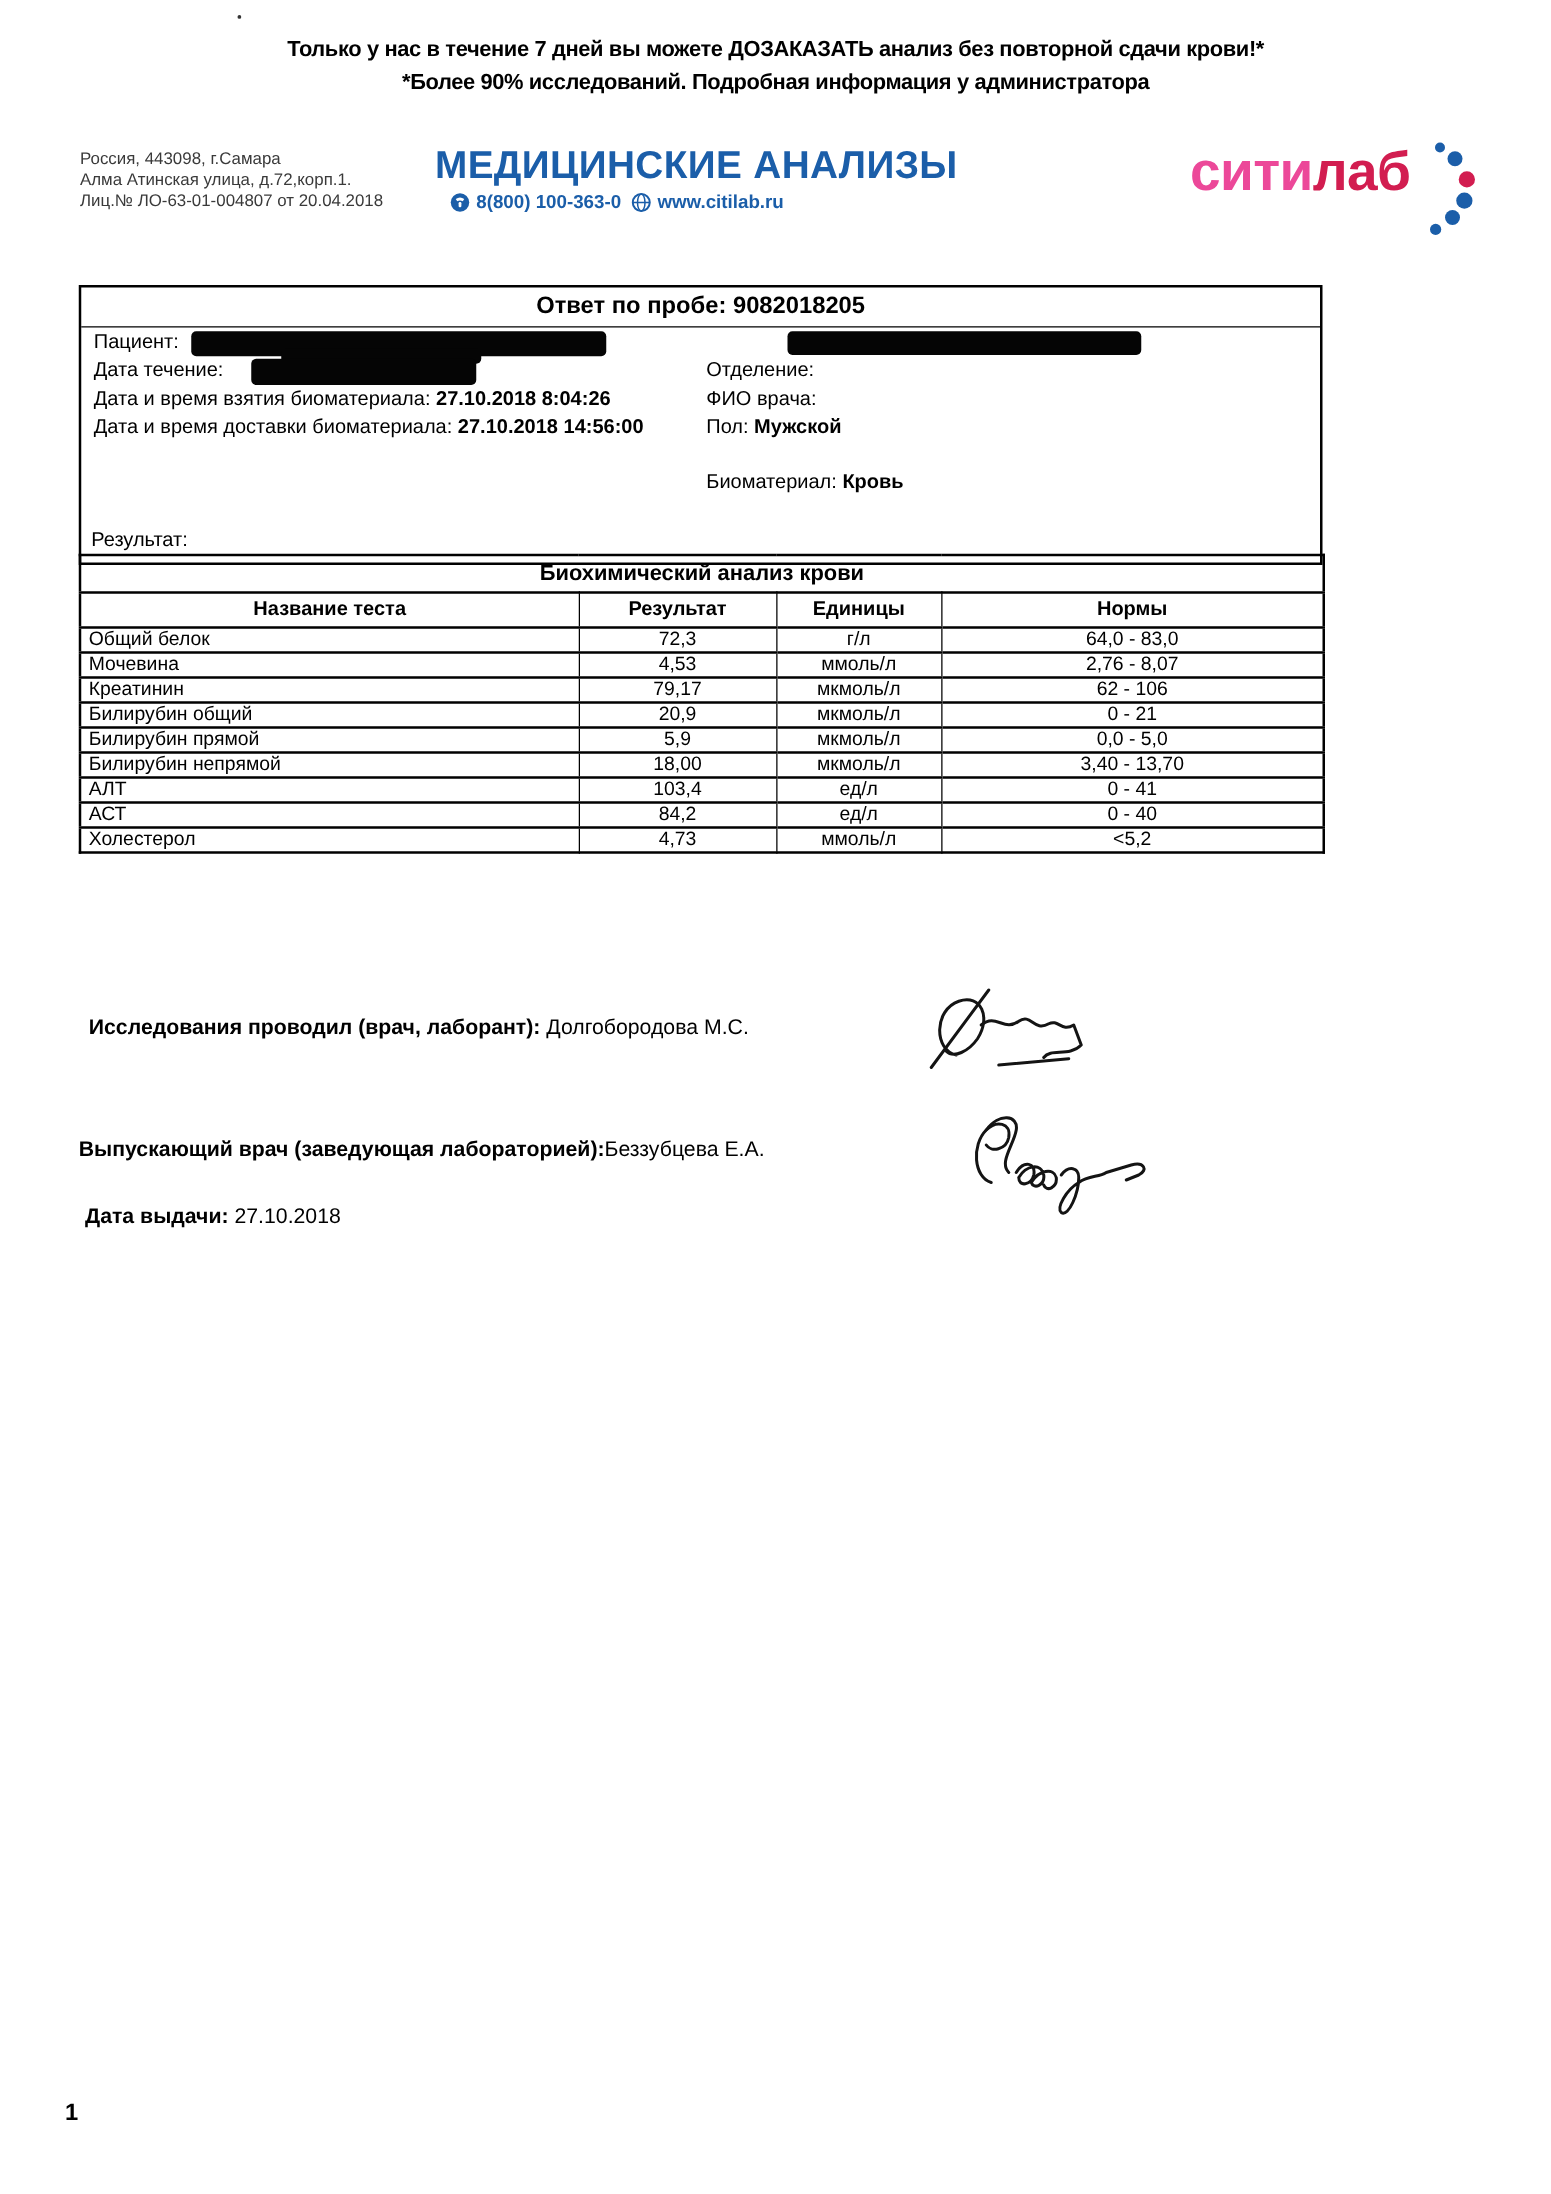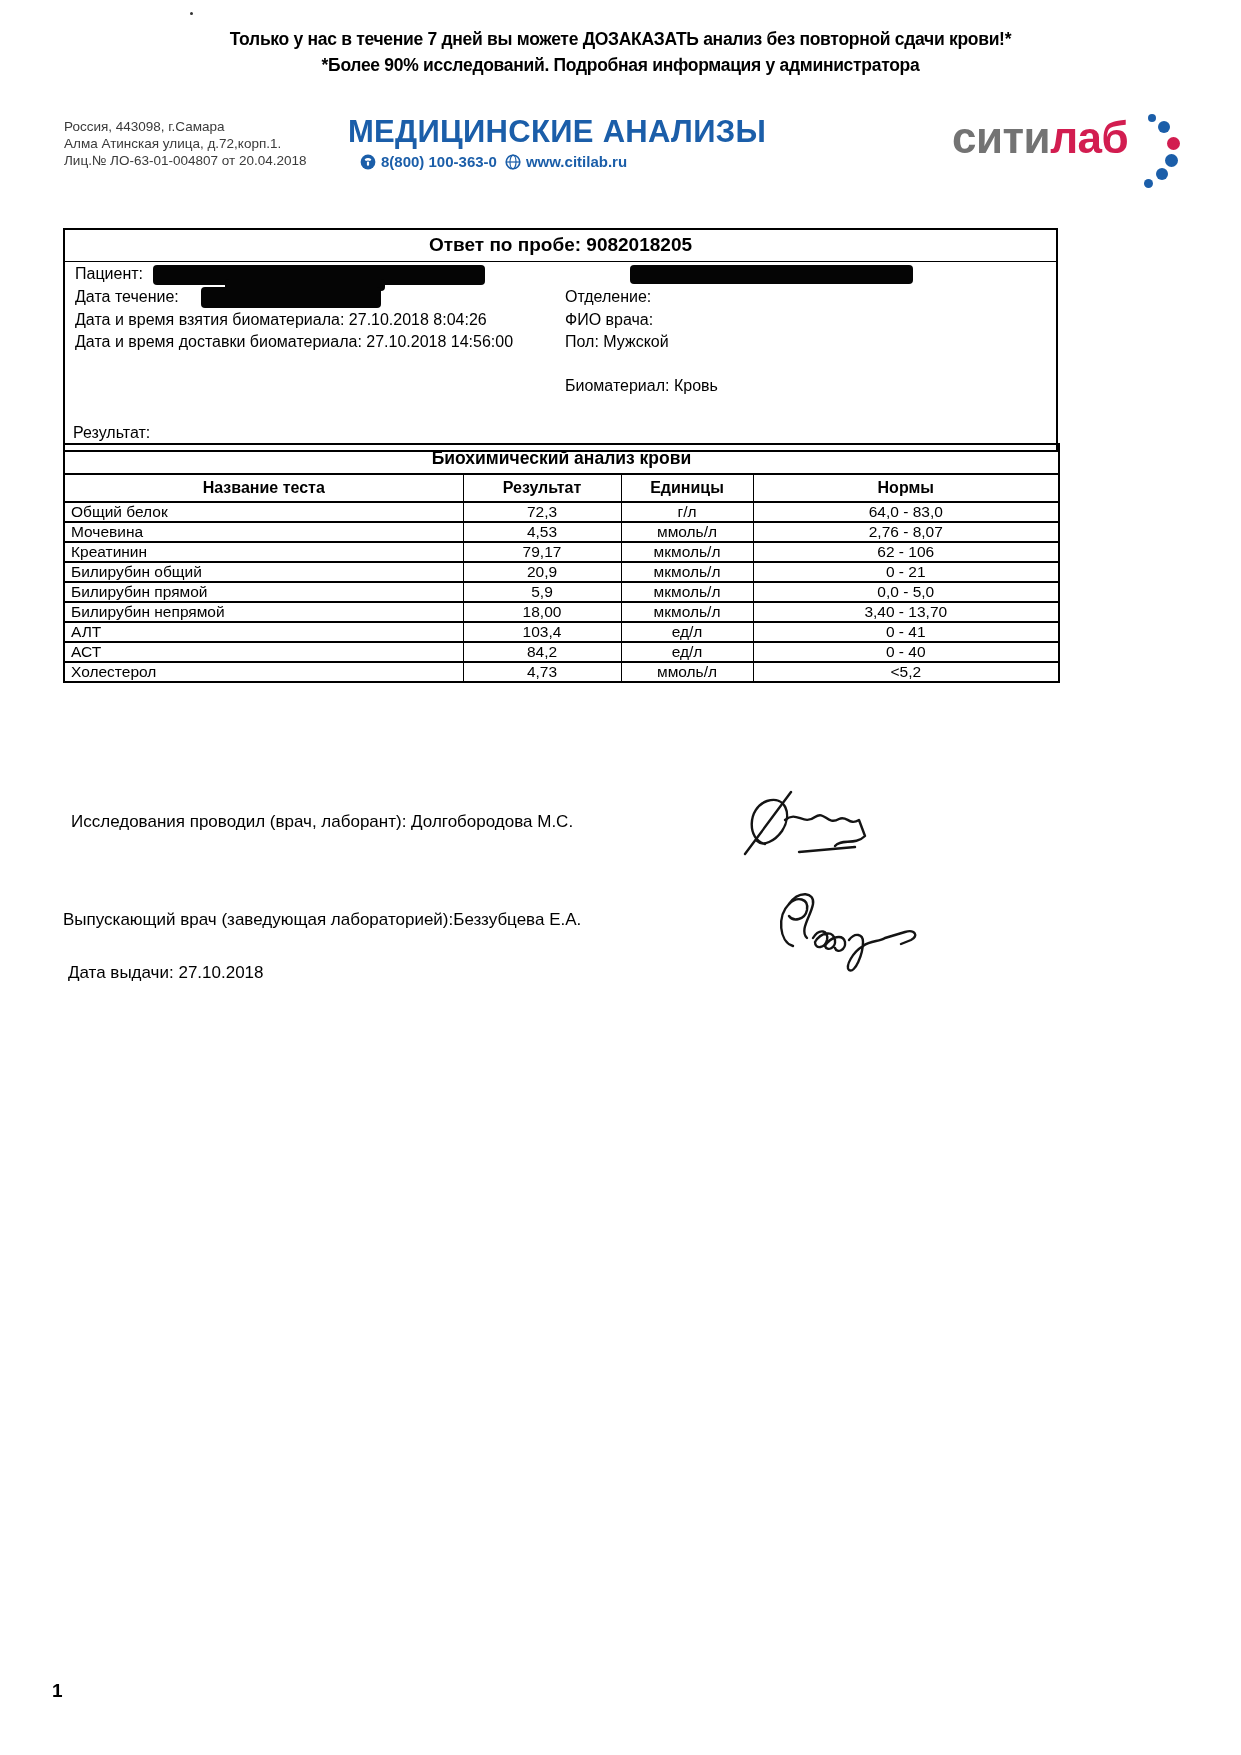--- a/index.html
+++ b/index.html
@@ -15,37 +15,37 @@
   
   .address { position:absolute; left:64px; top:118px; font-size:13.5px; line-height:17px;
              color:#3a3a3a; filter:blur(0.3px); }
   .logo-center { position:absolute; left:348px; top:114px; }
   .logo-title { font-size:31px; font-weight:700; color:#1b5ea9; letter-spacing:0.3px; }
   .logo-contacts { margin-top:3px; margin-left:12px; display:flex; align-items:flex-end; gap:8px;
                    color:#1b5ea9; font-weight:700; font-size:15px; }
   .contact-item { display:flex; align-items:center; gap:5px; }
   .citilab { position:absolute; left:952px; top:106px; width:250px; height:100px; }
   .citilab-text { font-size:44px; font-weight:700; letter-spacing:-0.5px; line-height:1; padding-top:10px; }
-  .citi { color:#737373; } .lab { color:#d21d50; }
+  .citi { color:#ec4899; } .lab { color:#d21d50; }
   .dot { position:absolute; border-radius:50%; }
   .dot.b { background:#1b5ea9; } .dot.r { background:#d21d50; }
   .d1 { left:196px; top:8px;  width:8px;  height:8px; }
   .d2 { left:206px; top:15px; width:12px; height:12px; }
   .d3 { left:215px; top:31px; width:13px; height:13px; }
   .d4 { left:213px; top:48px; width:13px; height:13px; }
   .d5 { left:204px; top:62px; width:12px; height:12px; }
   .d6 { left:192px; top:73px; width:9px;  height:9px; }
 
   
   .info-box { position:absolute; left:63px; top:228px; width:995px; border:2px solid #000; background:#fff; }
   .box-title { border-bottom:1px solid #000; text-align:center; font-weight:700;
                font-size:19px; padding:4px 0 5px; }
   .box-body { position:relative; height:188px; font-size:16px; }
   .fld { position:absolute; white-space:nowrap; }
-  .bold { font-weight:400; }
+  .bold { font-weight:700; }
   .redact { position:absolute; background:#050505; border-radius:4px; }
 
   
   table.results { position:absolute; left:63px; top:443px; width:995px; border-collapse:collapse;
                   border:2px solid #000; font-size:15.5px; table-layout:fixed; }
   table.results td, table.results th { border:1px solid #000; }
   .tbl-title td { font-weight:700; font-size:17.5px; text-align:center; padding:3px 15px 4px;
                   border-bottom:2px solid #000 !important; }
   tr.hdr th { font-weight:700; font-size:16px; text-align:center; padding:4px 0; border-bottom:2px solid #000; }
   tr.data td { height:18px; border-top:2px solid #000; }

